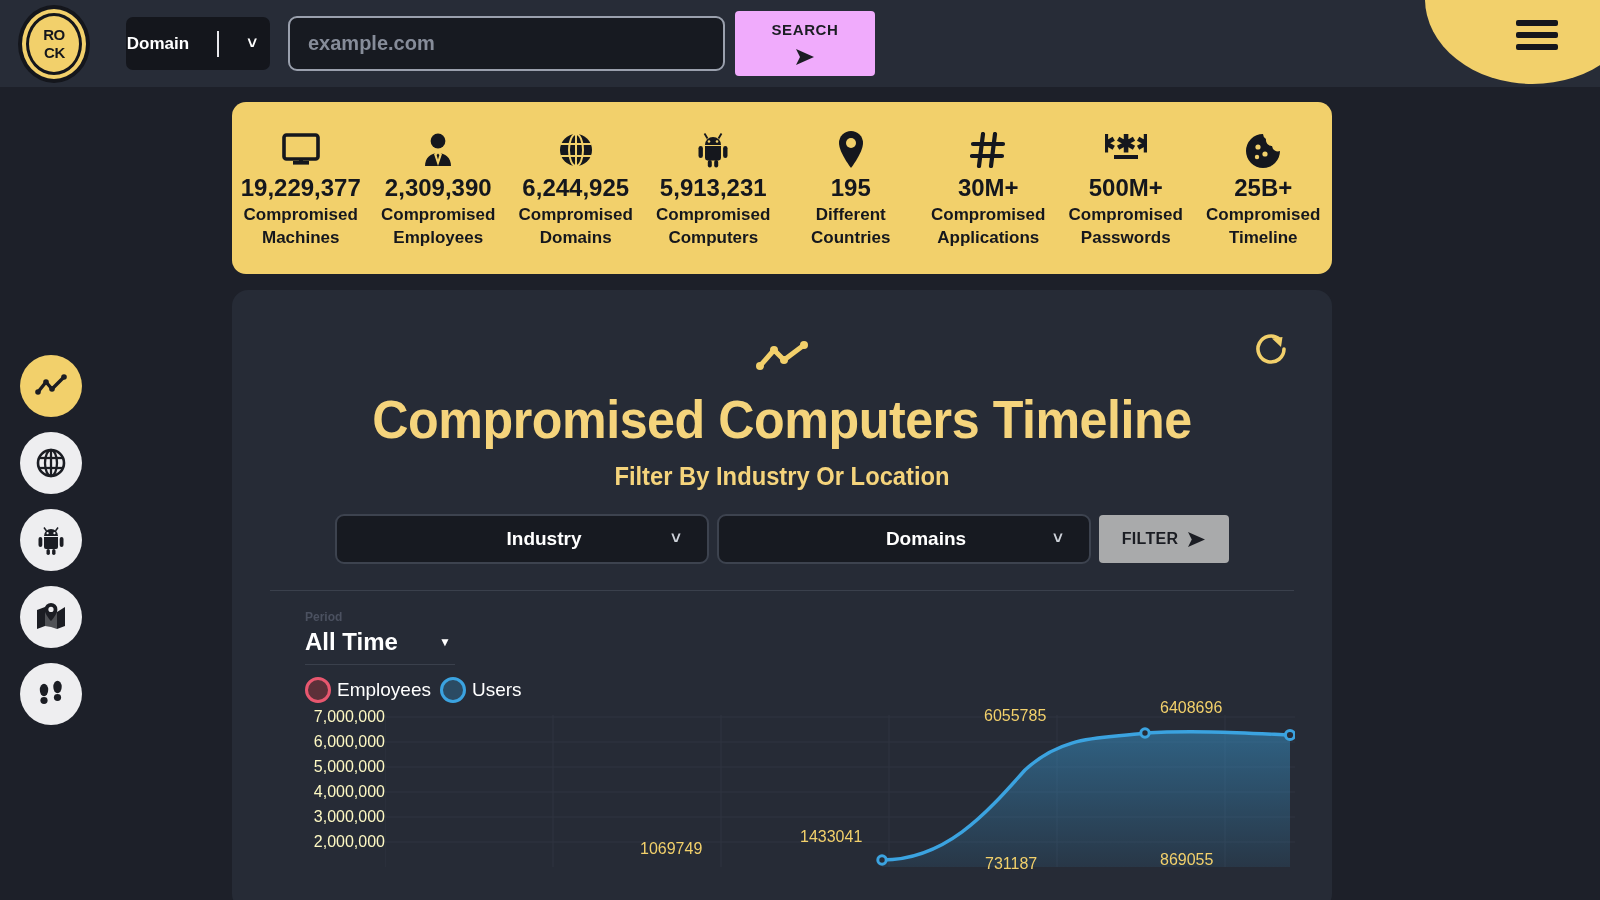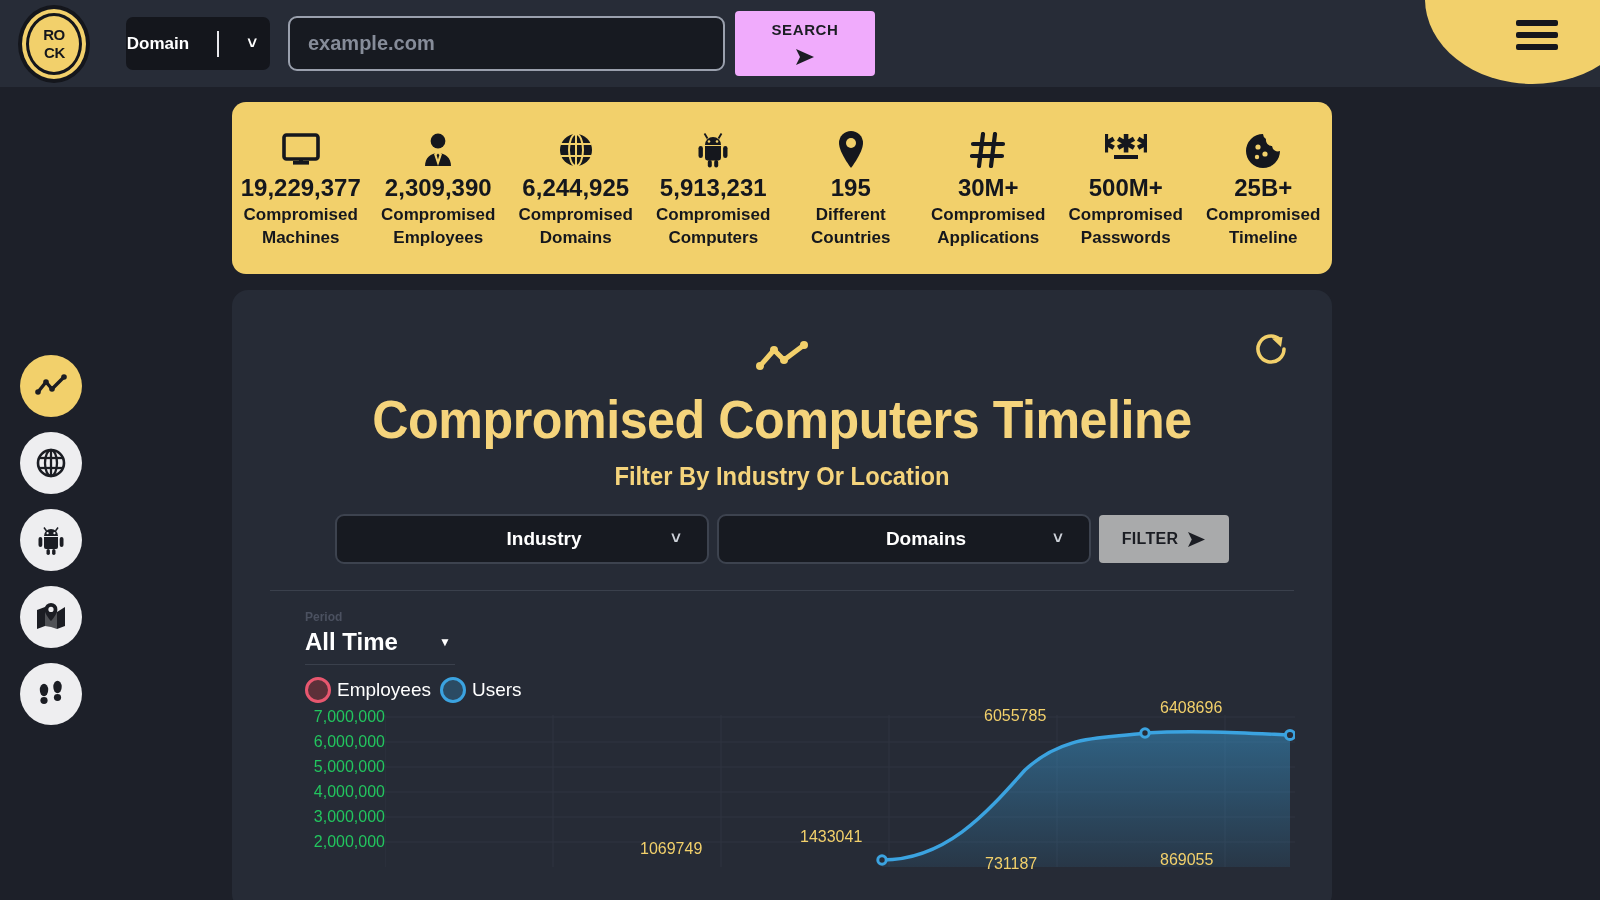--- a/index.html
+++ b/index.html
@@ -208,21 +208,21 @@
   .lg-dot { width: 26px; height: 26px; border-radius: 50%; }
   .lg-text { color: #ffffff; font-size: 19px; }
 
   
   .chart { position: relative; margin: 4px 0 0 0; height: 160px; }
   .ylabels {
     position: absolute; left: 58px; top: 0; width: 95px;
     text-align: right;
   }
   .ytick {
-    color: #22c55e; font-size: 16px; height: 25px; line-height: 19px;
+    color: #fef9c3; font-size: 16px; height: 25px; line-height: 19px;
   }
   .plot {
     position: absolute; left: 153px; top: 8px;
     width: 910px; height: 152px;
   }
   .dlabel {
     position: absolute; color: #f2d06b; font-size: 16px;
     white-space: nowrap;
   }
 </style>

